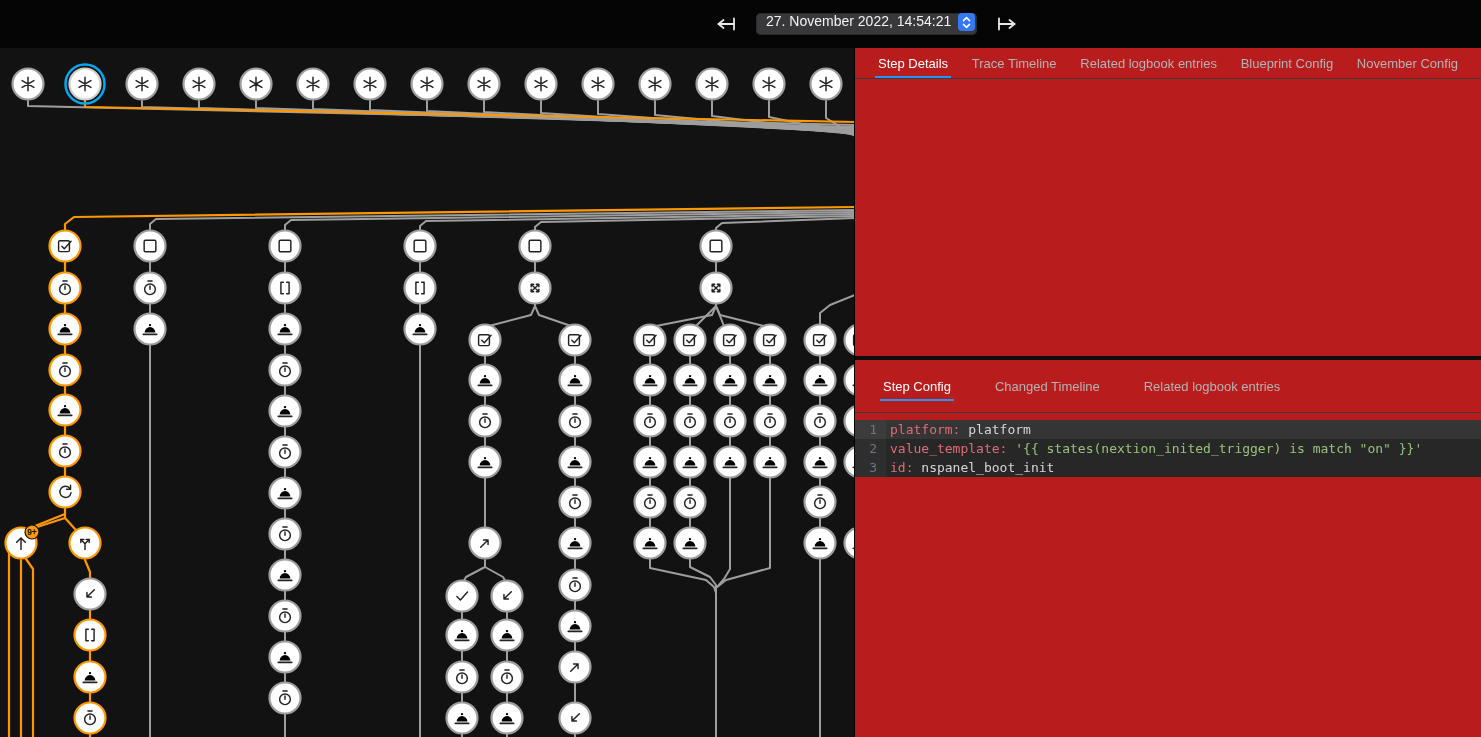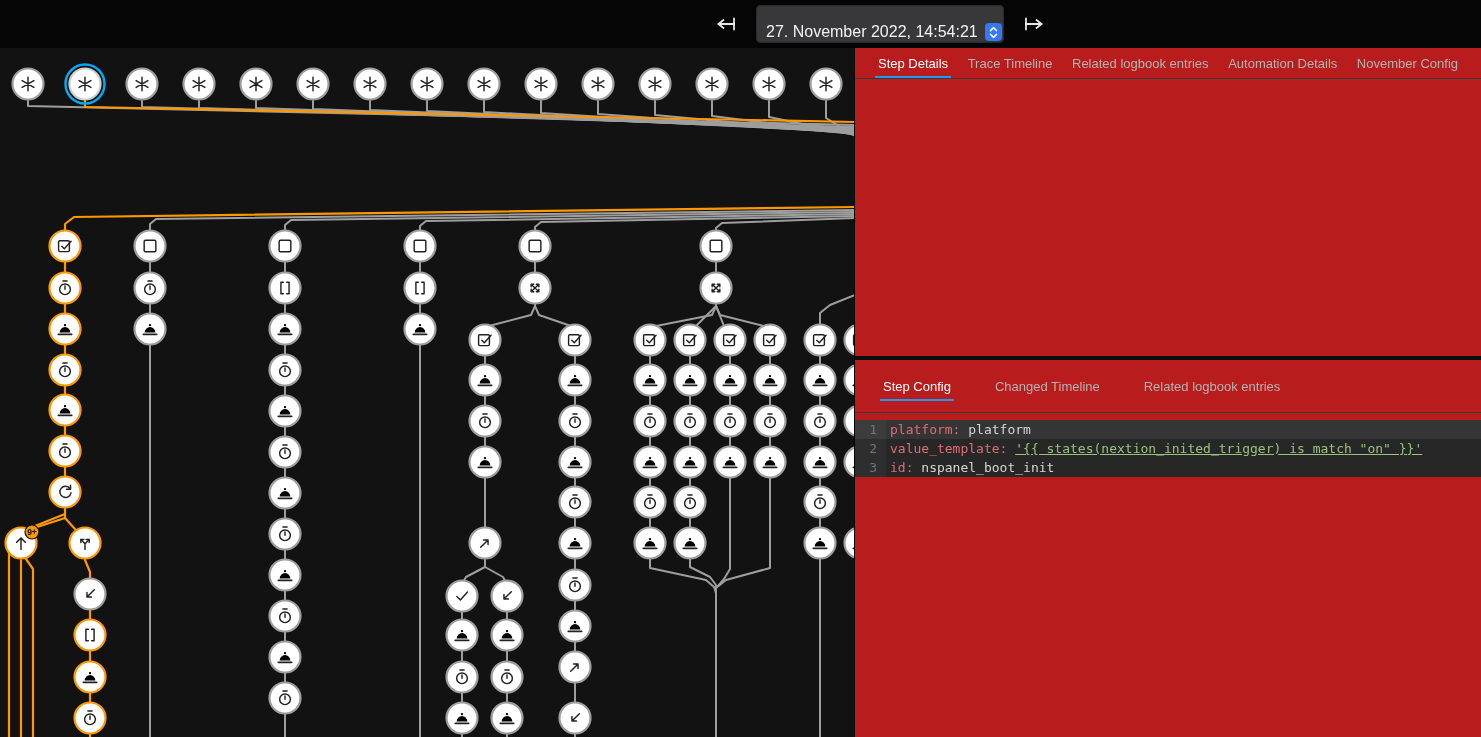--- a/index.html
+++ b/index.html
@@ -3,22 +3,22 @@
 <meta charset="utf-8">
 <style>
   html,body{margin:0;padding:0;background:#111;width:1481px;height:737px;overflow:hidden;
     font-family:"Liberation Sans", sans-serif;-webkit-font-smoothing:antialiased;}
   .app{width:1481px;height:737px;display:flex;flex-direction:column;}
 
   
   .topbar{height:48px;background:#050505;position:relative;flex:none;}
   .topbar-center{position:absolute;left:712px;top:0;height:48px;display:flex;align-items:center;gap:16px;}
   .trace-nav-btn{background:none;border:none;padding:2px;cursor:pointer;color:#e8e8e8;display:flex;align-items:center;}
-  .trace-select{height:22px;background:#38383b;border-radius:5px;display:flex;align-items:center;
-     padding:16px 2px 0 10px;color:#f2f2f2;font-size:16px;gap:7px;cursor:pointer;box-shadow:0 0 0 1px #2a2a2c inset;}
+  .trace-select{height:22px;background:#38383b;border-radius:5px;display:flex;
+     padding:0 2px 0 10px;color:#f2f2f2;font-size:14px;gap:7px;cursor:pointer;box-shadow:0 0 0 1px #2a2a2c inset;}
   .stepper{width:17px;height:18px;background:#3478f6;border-radius:4px;display:flex;align-items:center;justify-content:center;flex:none;}
 
   
   .content{display:flex;height:689px;flex:none;}
   .graph-pane{width:855px;height:689px;background:#121212;overflow:hidden;flex:none;}
   .graph-pane svg{display:block;}
 
   .side{width:626px;height:689px;background:#b91c1c;display:flex;flex-direction:column;box-shadow:-1px 0 0 #000;flex:none;}
   .details-panel{height:308px;display:flex;flex-direction:column;flex:none;}
   .config-panel{flex:1;display:flex;flex-direction:column;min-height:0;}
@@ -36,21 +36,21 @@
 
   
   .code-block{margin-top:7px;background:#272727;font-family:"DejaVu Sans Mono",monospace;
      font-size:13px;line-height:19px;color:var(--syn-plain,#d6d6d6);}
   .code-line{display:flex;}
   .code-line.active{background:rgba(255,255,255,.065);}
   .gutter{width:22px;text-align:right;padding-right:9px;color:var(--syn-num,#6e7681);
      background:rgba(255,255,255,.035);user-select:none;flex:none;}
   .code-text{white-space:pre;padding-left:4px;}
   .tok-key{color:var(--syn-key,#e06c75);}
-  .tok-string{color:var(--syn-string,#98c379);text-decoration:underline;}
+  .tok-string{color:var(--syn-string,#98c379);}
   .tok-plain{color:var(--syn-plain,#d6d6d6);}
 </style>
 </head>
 <body>
 
 <div class="app">
 
   <header class="topbar">
     <div class="topbar-center">
       <button class="trace-nav-btn">
@@ -914,21 +914,21 @@
         </svg>
     </div>
 
     <div class="side">
 
       <section class="details-panel">
         <nav id="details-tabs" class="tabbar">
             <button class="tab active">Step Details</button>
             <button class="tab">Trace Timeline</button>
             <button class="tab">Related logbook entries</button>
-            <button class="tab">Automation Details</button>
+            <button class="tab">Blueprint Config</button>
             <button class="tab">November Config</button>
           </nav>
       </section>
 
       <div class="splitter"></div>
 
       <section class="config-panel">
         <nav id="config-tabs" class="tabbar tabbar-left">
             <button class="tab active">Step Config</button>
             <button class="tab">Changed Timeline</button>

